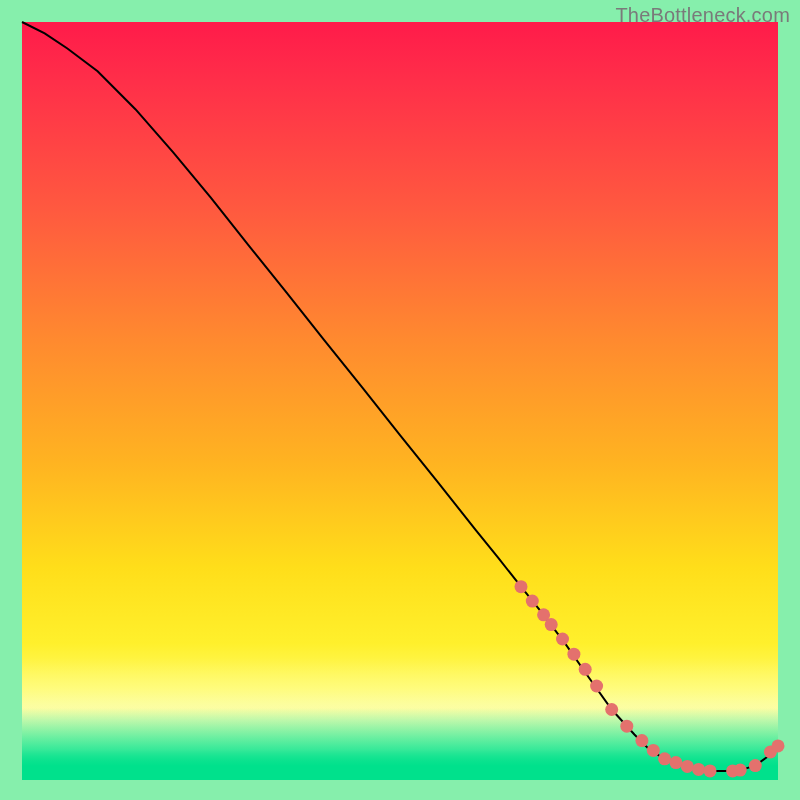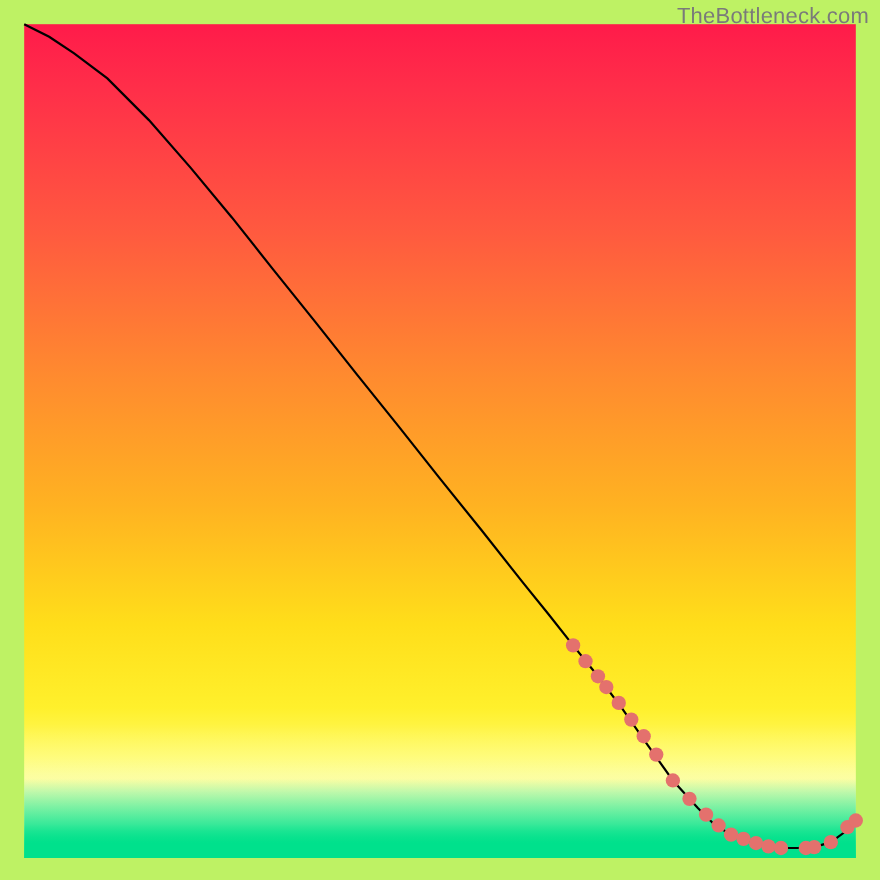--- a/index.html
+++ b/index.html
@@ -8,21 +8,21 @@
     width: 800px;
     height: 800px;
     background: #000;
     overflow: hidden;
     font-family: Arial, Helvetica, sans-serif;
   }
   .stage {
     position: relative;
     width: 800px;
     height: 800px;
-    background: #bef264;
+    background: #86efac;
   }
   .watermark {
     position: absolute;
     top: 4px;
     right: 10px;
     color: #7a7a7a;
     font-size: 20px;
     font-weight: 500;
     letter-spacing: 0.2px;
     user-select: none;

